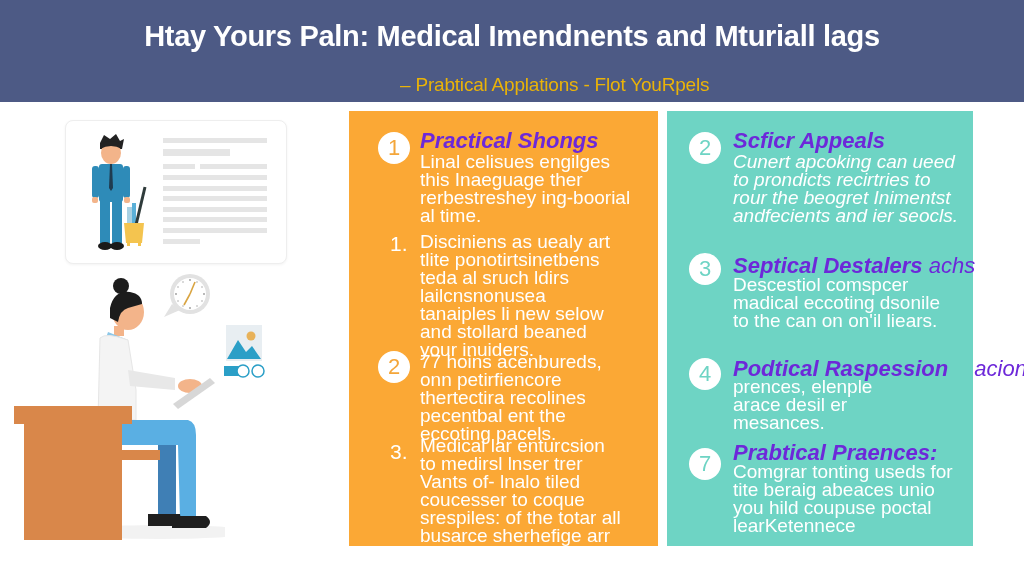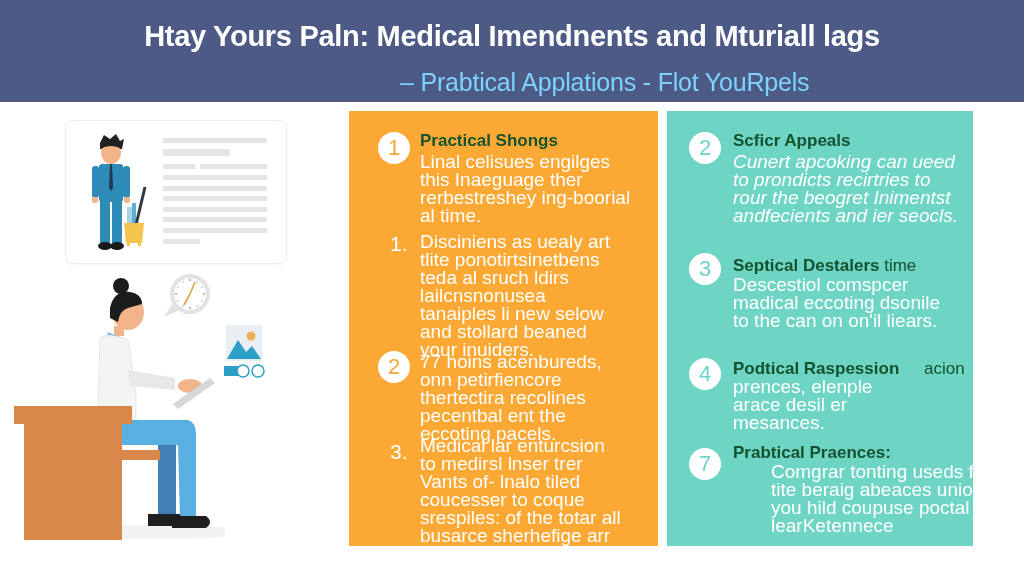--- a/index.html
+++ b/index.html
@@ -10,42 +10,42 @@
   }
   .header {
     position:absolute; left:0; top:0; width:1024px; height:102px;
     background:#4d5a85;
   }
   .title {
     position:absolute; left:0; top:20px; width:1024px; text-align:center;
     color:#ffffff; font-weight:bold; font-size:29px; letter-spacing:-0.3px;
   }
   .subtitle {
-    position:absolute; left:400px; top:68px;
-    color:#7dd3fc; font-size:25px; letter-spacing:-0.2px;
+    position:absolute; left:400px; top:74px;
+    color:#eab308; font-size:19px; letter-spacing:-0.2px;
   }
   .card {
     position:absolute; top:111px; height:435px; box-sizing:border-box;
   }
   .card.orange { left:349px; width:309px; background:#fba835; }
   .card.teal { left:667px; width:306px; background:#6ed4c4; }
   .item { position:absolute; left:0; right:0; }
   .badge {
     position:absolute; width:32px; height:32px; border-radius:50%;
     background:#ffffff; font-size:22px; line-height:32px; text-align:center;
     font-weight:normal;
   }
   .orange .badge { color:#f4a63a; }
   .teal .badge { color:#6ed4c4; }
   .numtext {
     position:absolute; color:#ffffff; font-size:21px; line-height:24px;
   }
   .item-title {
-    position:absolute; color:#14532d; font-weight:bold; font-size:17px;
-    line-height:20px; white-space:nowrap;
+    position:absolute; color:#6d28d9; font-weight:bold; font-size:22px;
+    line-height:20px; white-space:nowrap;font-style:italic;
   }
   .item-body {
     position:absolute; color:#ffffff; font-size:19px; line-height:18px;
     width:215px;
   }
   .teal .item-body { width:250px; }
 
   
   .doc-card {
     position:absolute; left:65px; top:120px; width:220px; height:142px;
@@ -186,30 +186,30 @@
 <div class="card teal">
   <div class="item">
     <div class="badge" style="left:22px;top:21px;">2</div>
     <div class="item-title" style="left:66px;top:20px;">Scficr Appeals</div>
     <div class="item-body" style="left:66px;top:42px;width:225px;font-style:italic;">Cunert apcoking can ueed to prondicts recirtries to rour the beogret Inimentst andfecients and ier seocls.</div>
   </div>
   <div class="item">
     <div class="badge" style="left:22px;top:142px;">3</div>
     <div class="item-title" style="left:66px;top:145px;">
       <span>Septical Destalers</span>
-      <span style="font-weight:normal;">time</span>
+      <span style="font-weight:normal;">achs</span>
     </div>
     <div class="item-body" style="left:66px;top:165px;width:225px;">Descestiol comspcer madical eccoting dsonile to the can on on'il liears.</div>
   </div>
   <div class="item">
     <div class="badge" style="left:22px;top:247px;">4</div>
     <div class="item-title" style="left:66px;top:248px;">
       <span>Podtical Raspession</span>
       <span style="font-weight:normal;margin-left:20px;">acion</span>
     </div>
     <div class="item-body" style="left:66px;top:267px;width:170px;">prences, elenple arace desil er mesances.</div>
   </div>
   <div class="item">
     <div class="badge" style="left:22px;top:337px;">7</div>
     <div class="item-title" style="left:66px;top:332px;">Prabtical Praences:</div>
-    <div class="item-body" style="left:66px;top:352px;width:225px;margin-left:38px;">Comgrar tonting useds for tite beraig abeaces unio you hild coupuse poctal learKetennece</div>
+    <div class="item-body" style="left:66px;top:352px;width:225px;">Comgrar tonting useds for tite beraig abeaces unio you hild coupuse poctal learKetennece</div>
   </div>
 </div>
 
 </body></html>

